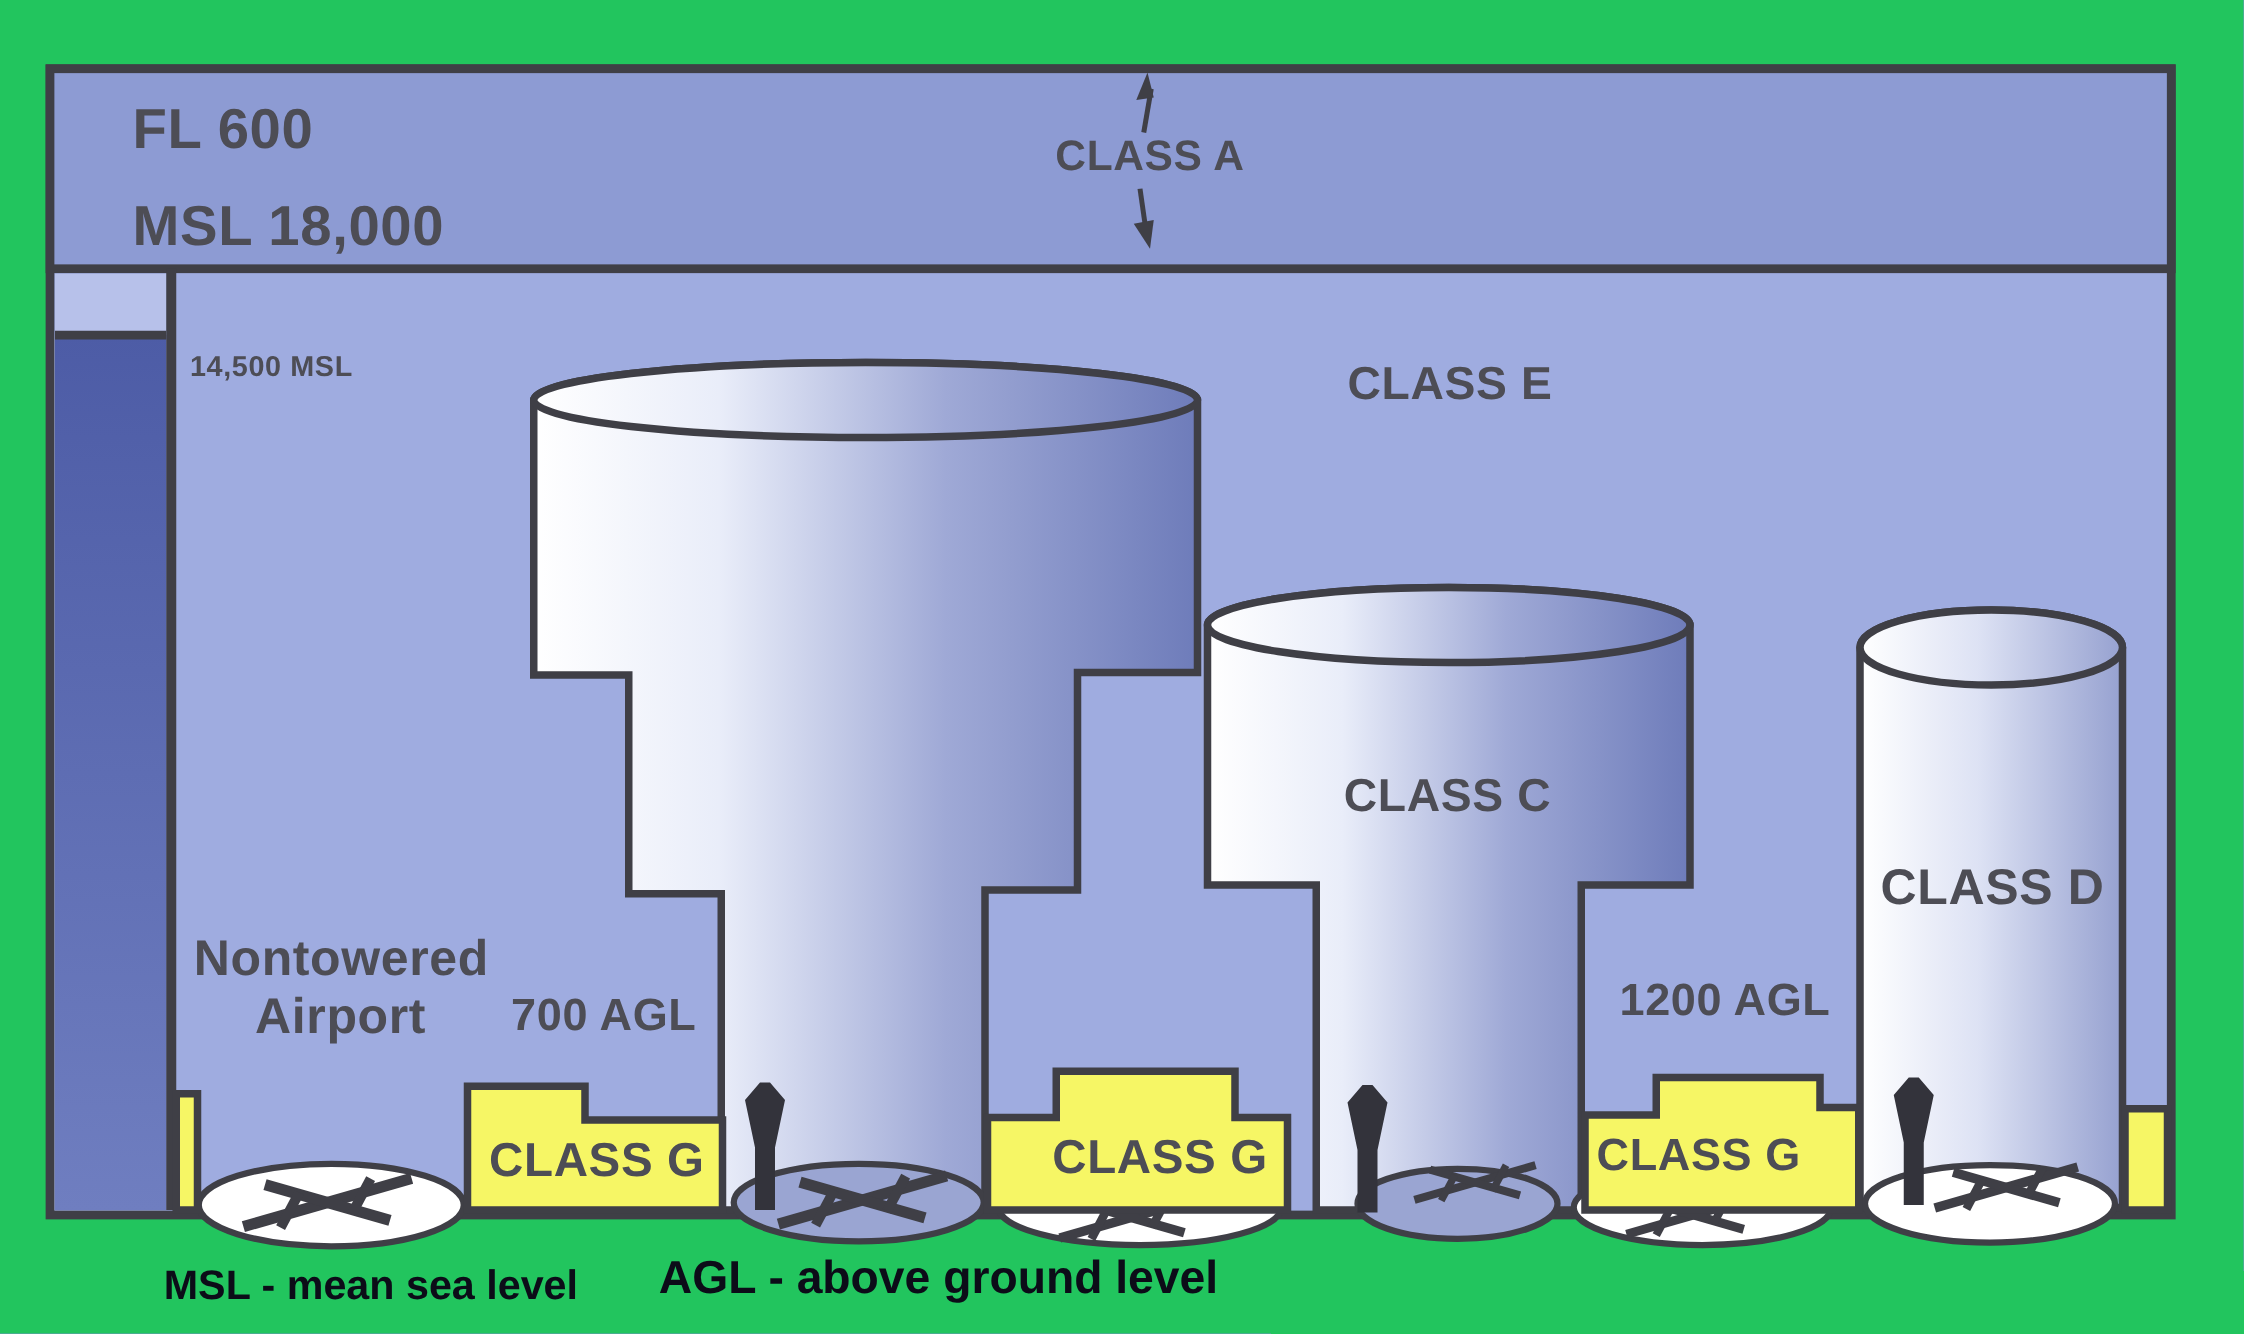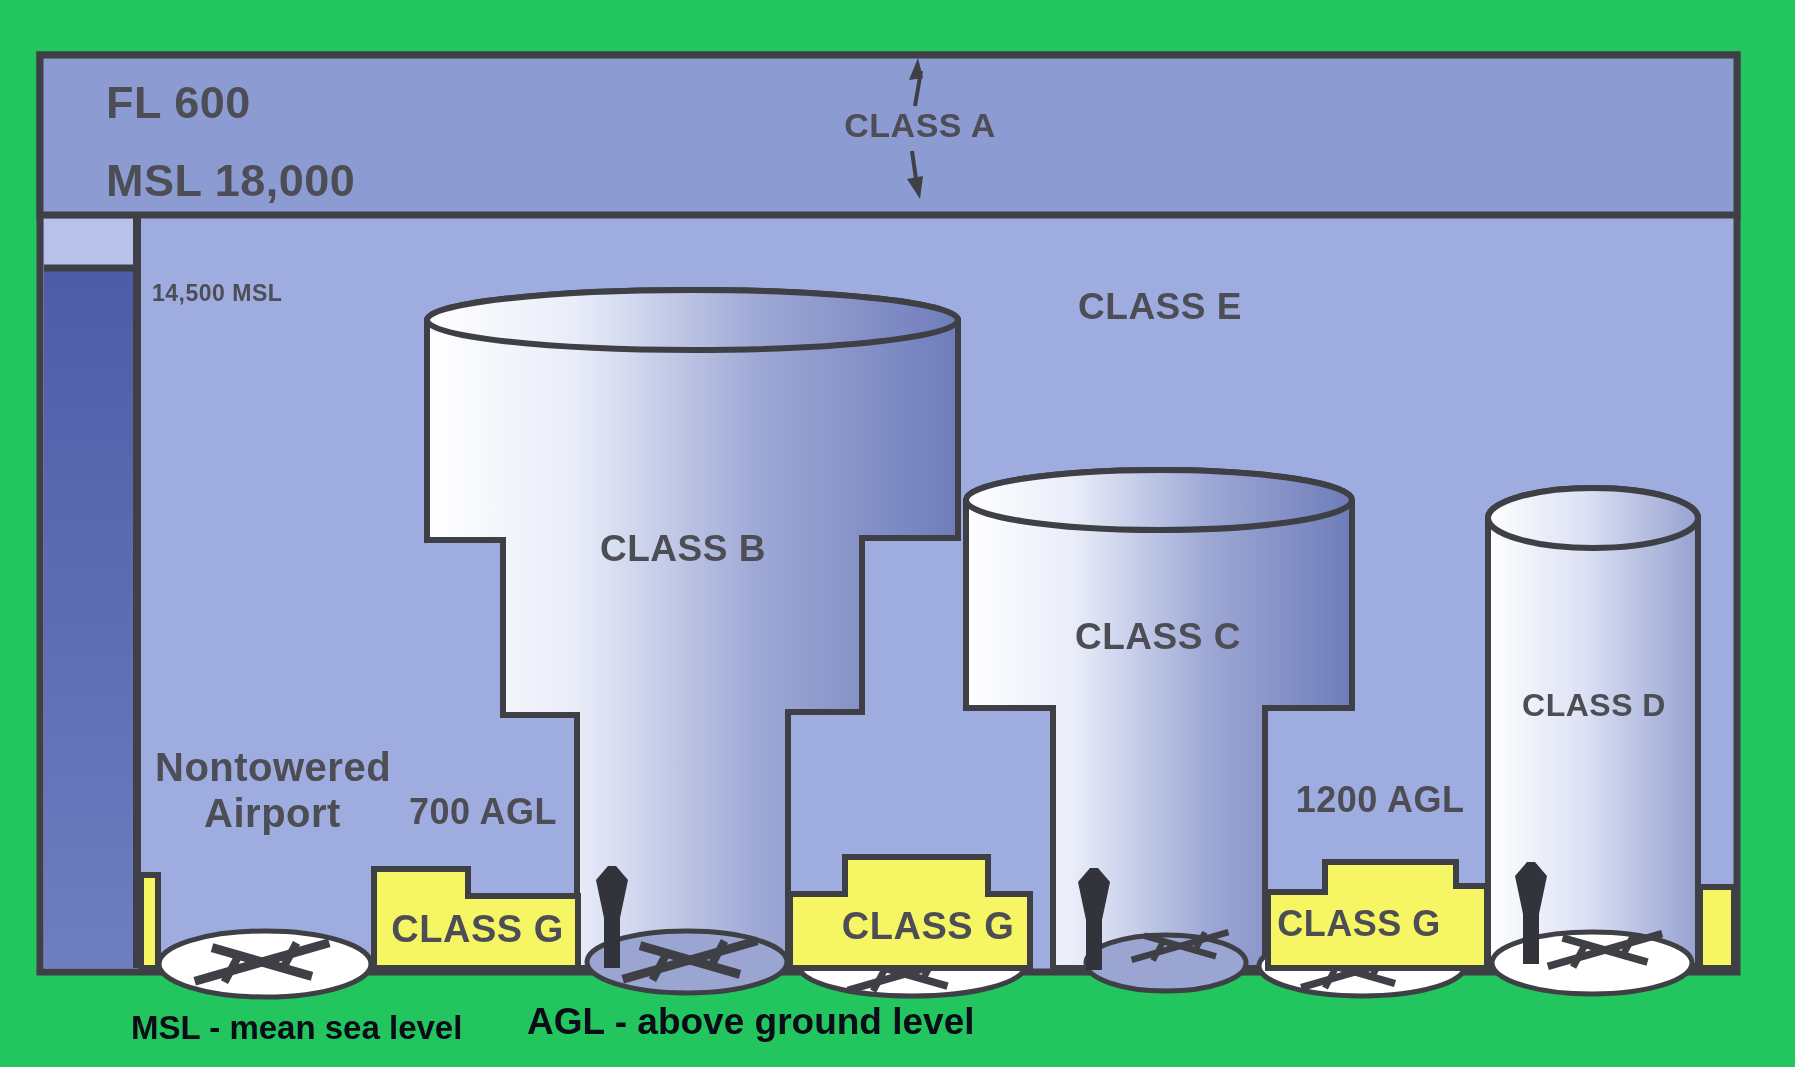--- a/index.html
+++ b/index.html
@@ -115,23 +115,22 @@
     <polygon points="920,199 907,179 923,176" fill="#3f3f46"></polygon>
   </svg>
 
   <div class="lbl" style="left:106px;top:78px;font-size:45px;">FL 600</div>
   <div class="lbl" style="left:106px;top:144px;font-size:45px;margin-top:12px;">MSL 18,000</div>
   <div class="lbl center" style="left:800px;top:107px;width:240px;font-size:34px;">CLASS A</div>
 
   <div class="lbl" style="left:152px;top:281px;font-size:23px;">14,500 MSL</div>
   <div class="lbl center" style="left:1040px;top:287px;width:240px;font-size:37px;">CLASS E</div>
 
-  <div class="lbl center" style="left:578px;top:529px;width:210px;font-size:37px;">CLASS B</div>
   <div class="lbl center" style="left:1058px;top:617px;width:200px;font-size:37px;">CLASS C</div>
-  <div class="lbl center" style="left:1494px;top:688px;width:200px;font-size:32px;">CLASS D</div>
+  <div class="lbl center" style="left:1494px;top:688px;width:200px;font-size:40px;">CLASS D</div>
 
   <div class="lbl center" style="left:155px;top:744px;width:235px;font-size:40px;line-height:46px;">
     <span>Nontowered</span><br>
     <span>Airport</span>
   </div>
 
   <div class="lbl center" style="left:398px;top:792px;width:170px;font-size:36px;text-align:center;">700 AGL</div>
   <div class="lbl center" style="left:1290px;top:780px;width:180px;font-size:36px;">1200 AGL</div>
 
   <div class="lbl center" style="left:380px;top:909px;width:195px;font-size:38px;">CLASS G</div>

